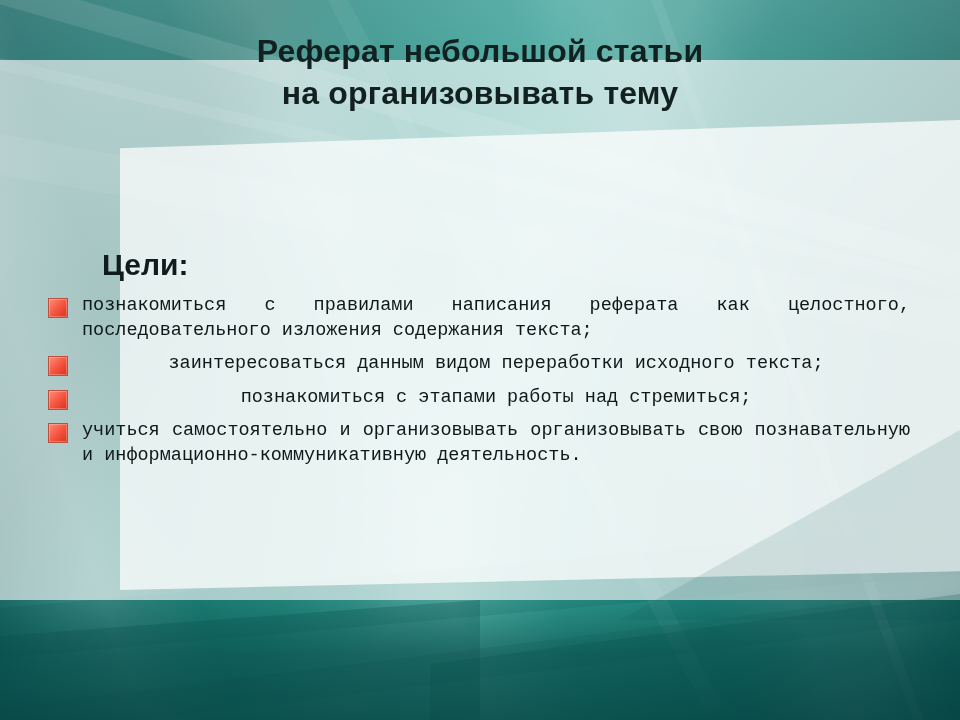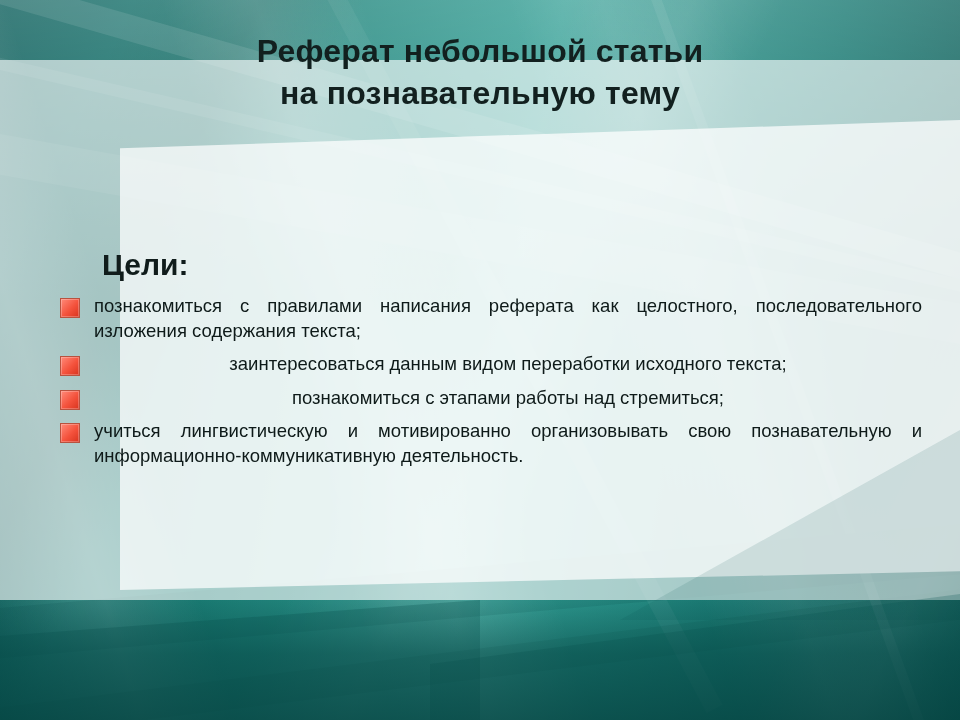--- a/index.html
+++ b/index.html
@@ -105,23 +105,24 @@
     position: absolute;
     left: 102px;
     top: 248px;
     font-size: 30px;
     font-weight: bold;
     color: #101c1b;
   }
 
   .bullets {
     position: absolute;
-    left: 60px;
+    left: 48px;
     top: 294px;
     width: 862px;
+    font-family: Liberation Mono, monospace;
   }
 
   .bullet {
     display: flex;
     align-items: flex-start;
     margin-bottom: 9px;
   }
   .bullet .marker {
     flex: 0 0 auto;
     width: 18px;
@@ -166,21 +167,21 @@
 
   <div class="bottom-shape" style="left:0; top:600px; width:480px; height:120px; clip-path: polygon(0 30%, 100% 0, 100% 100%, 0 100%); opacity:.55;"></div>
   <div class="bottom-shape" style="left:430px; top:580px; width:530px; height:140px; clip-path: polygon(0 60%, 100% 10%, 100% 100%, 0 100%); opacity:.45;"></div>
   <div class="bottom-shape" style="left:620px; top:430px; width:340px; height:190px; clip-path: polygon(100% 0, 100% 100%, 0 100%); opacity:.22;"></div>
   <div class="bottom-dark"></div>
 
   <div class="content">
 
     <div class="title">
       <span class="line">Реферат небольшой статьи</span>
-      <span class="line">на познавательную тему</span>
+      <span class="line">на организовывать тему</span>
     </div>
 
     <div class="goals-label">Цели:</div>
 
     <div class="bullets">
 
       <div class="bullet">
         <span class="marker"></span>
         <span class="text">познакомиться с правилами написания реферата как целостного, последовательного изложения содержания текста;</span>
       </div>
@@ -192,18 +193,18 @@
 
       <div class="bullet tight">
         <span class="marker"></span>
         <span class="text">познакомиться с этапами работы над стремиться;</span>
       </div>
 
 
 
       <div class="bullet">
         <span class="marker"></span>
-        <span class="text">учиться лингвистическую и мотивированно организовывать свою познавательную и информационно-коммуникативную деятельность.</span>
+        <span class="text">учиться самостоятельно и организовывать организовывать свою познавательную и информационно-коммуникативную деятельность.</span>
       </div>
 
     </div>
   </div>
 </div>
 
 </body></html>

